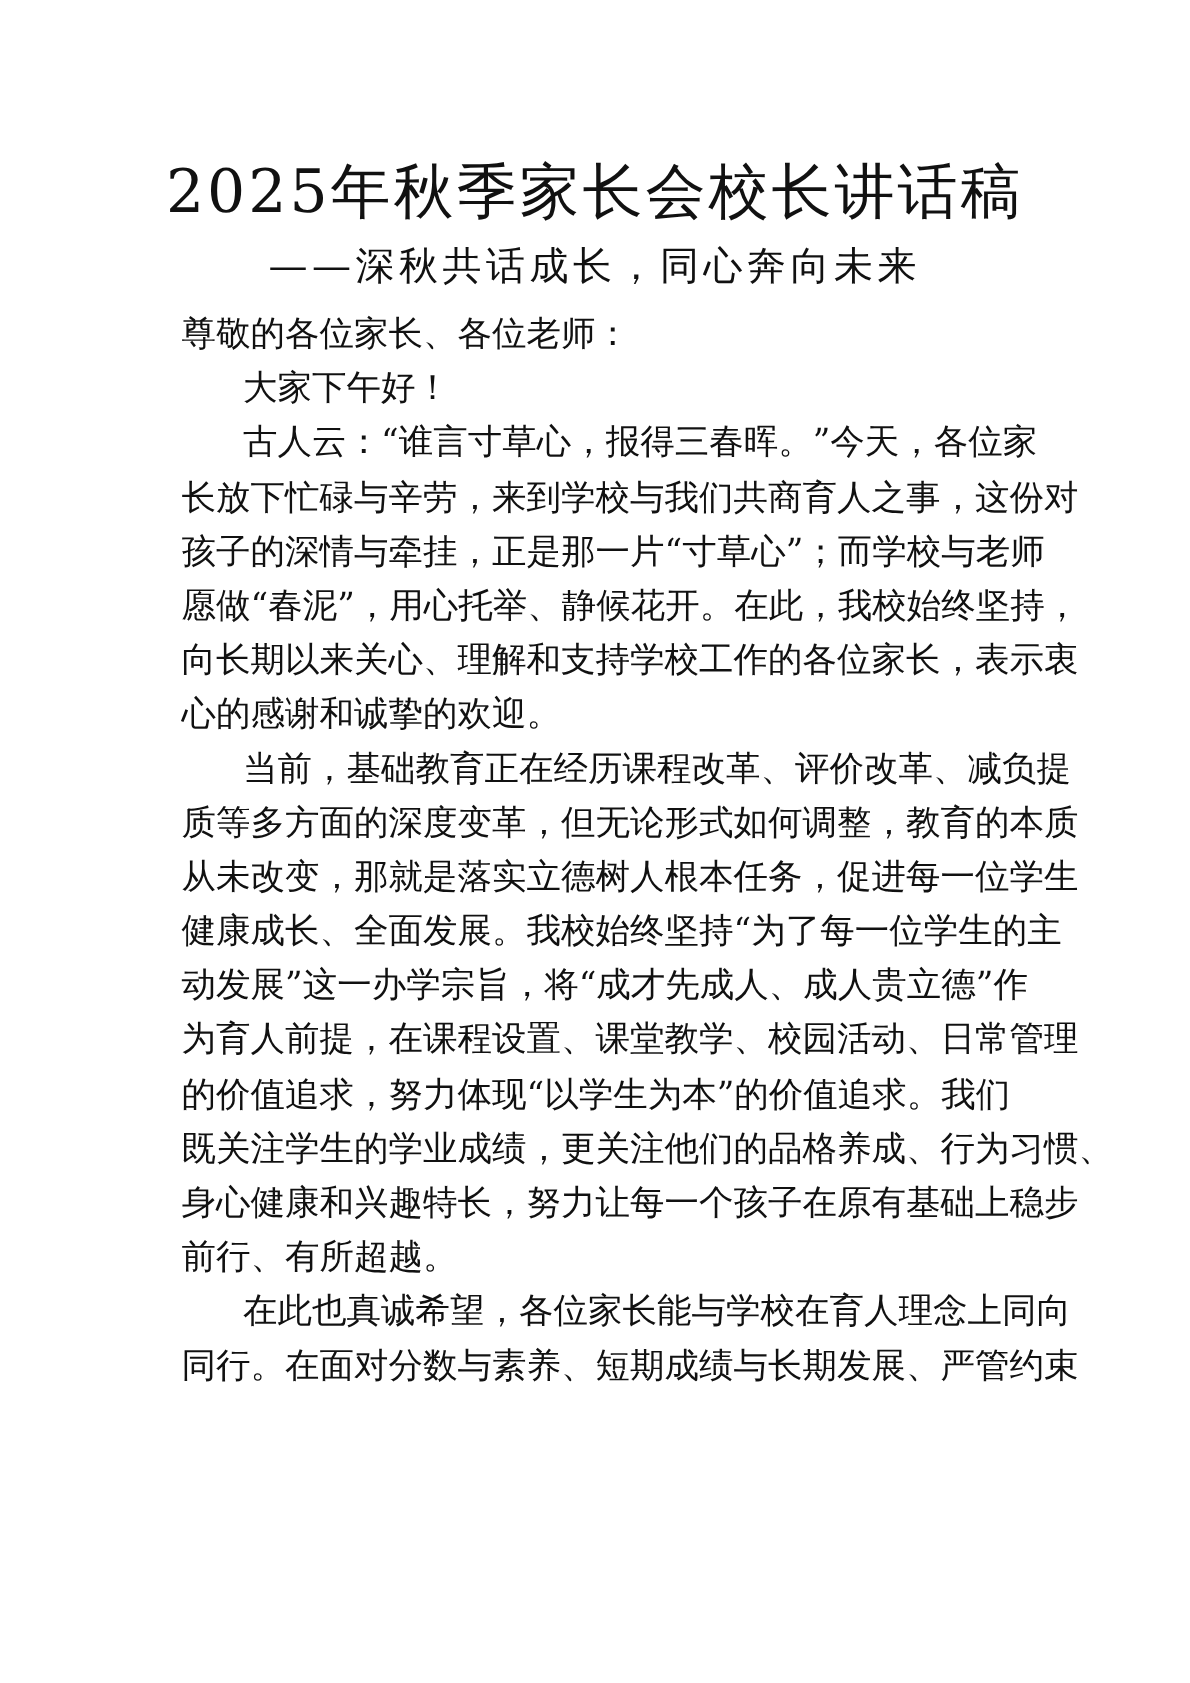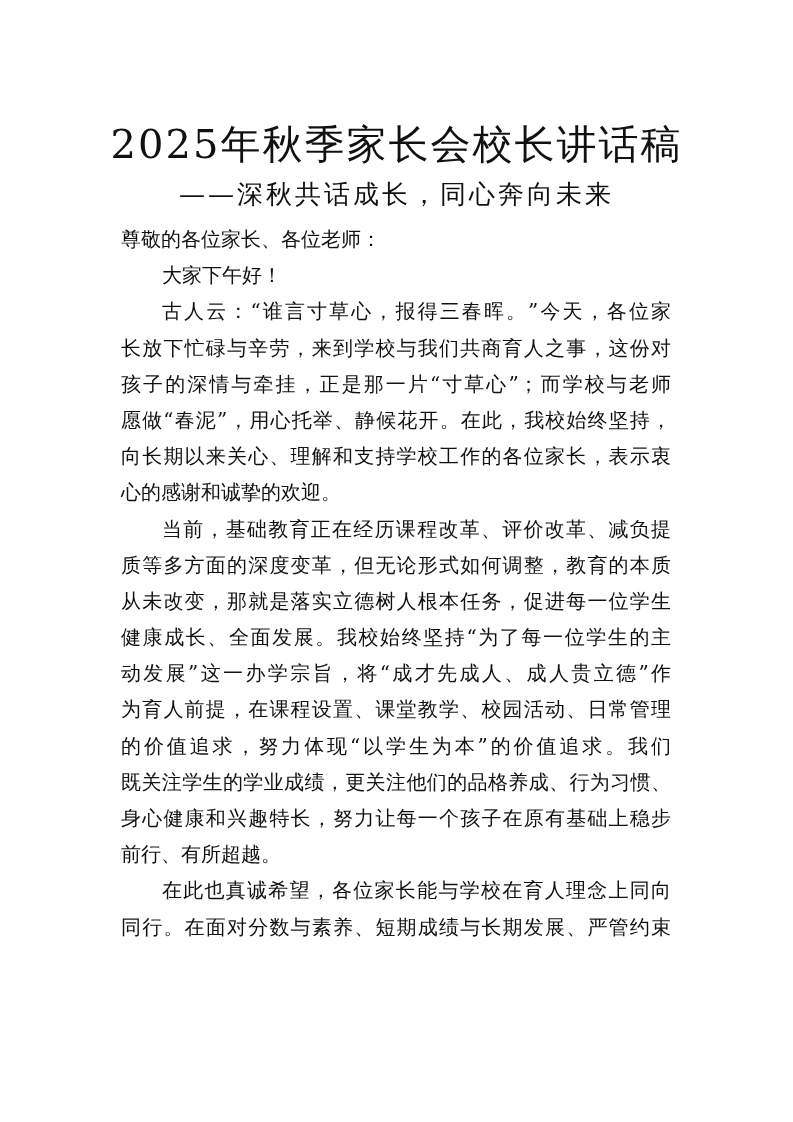--- a/index.html
+++ b/index.html
@@ -1,24 +1,24 @@
 <!DOCTYPE html>
 <html><head>
 <meta charset="utf-8">
 <style>
   html, body { margin: 0; padding: 0; background: #ffffff; }
   body { width: 793px; height: 1122px; position: relative; overflow: hidden;
          font-family: "DejaVu Serif", "Liberation Serif", serif; color: #111; }
-  .page { position: absolute; left: 0; top: 16px; width: 793px; height: 987px; }
+  .page { position: absolute; left: 0; top: 0; width: 793px; height: 987px; }
   .title { position: absolute; left: 0; width: 793px; top: 104px; text-align: center;
            font-size: 40px; line-height: 48px; letter-spacing: 2px; font-weight: normal; }
   .subtitle { position: absolute; left: 0; width: 793px; top: 160px; text-align: center;
               font-size: 26px; line-height: 36px; font-weight: normal; letter-spacing: 3px; }
   .body { position: absolute; left: 121px; top: 205px; width: 550px; }
-  .line { height: 36.2px; line-height: 36.2px; font-size: 20px; white-space: nowrap;
+  .line { height: 36.2px; line-height: 36.2px; font-size: 23px; white-space: nowrap;
           text-align: justify; text-align-last: justify; }
   .line.last { text-align-last: left; }
   .line.indent { padding-left: 41px; }
   .footer { position: absolute; left: 0; width: 793px; top: 1045px; text-align: center;
             font-size: 11px; color: #222; letter-spacing: 2px; }
 </style>
 </head>
 <body>
 
 <div class="page">

